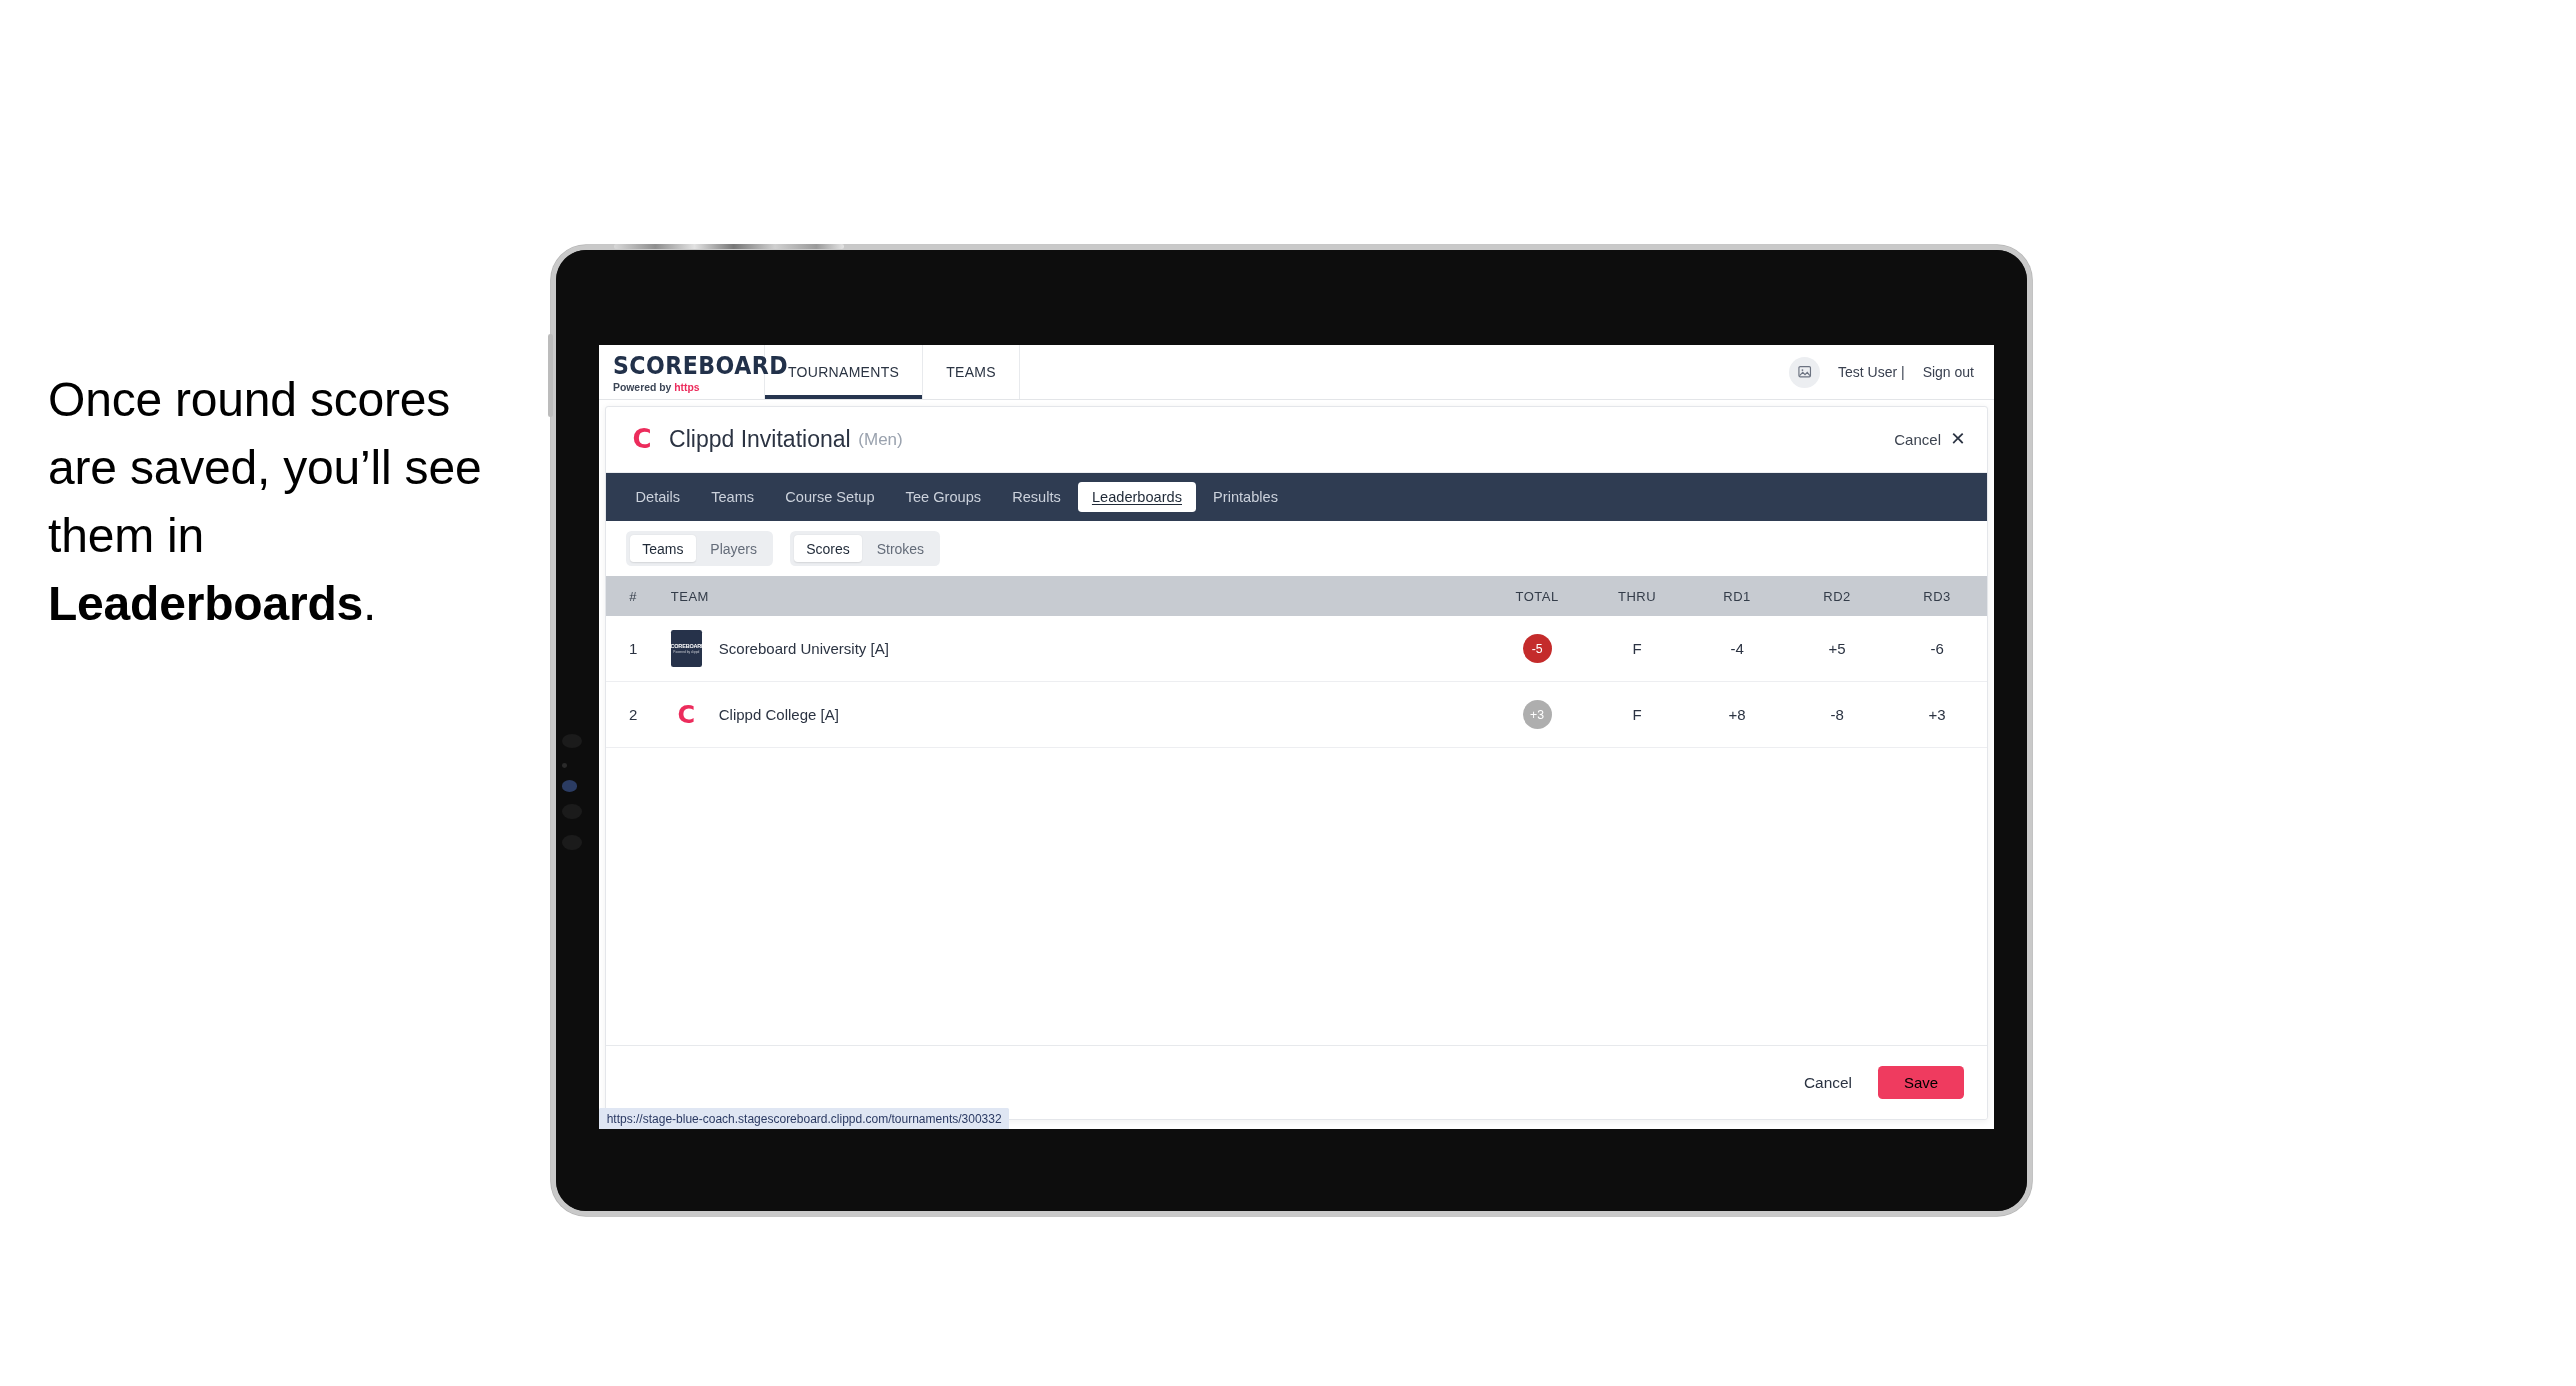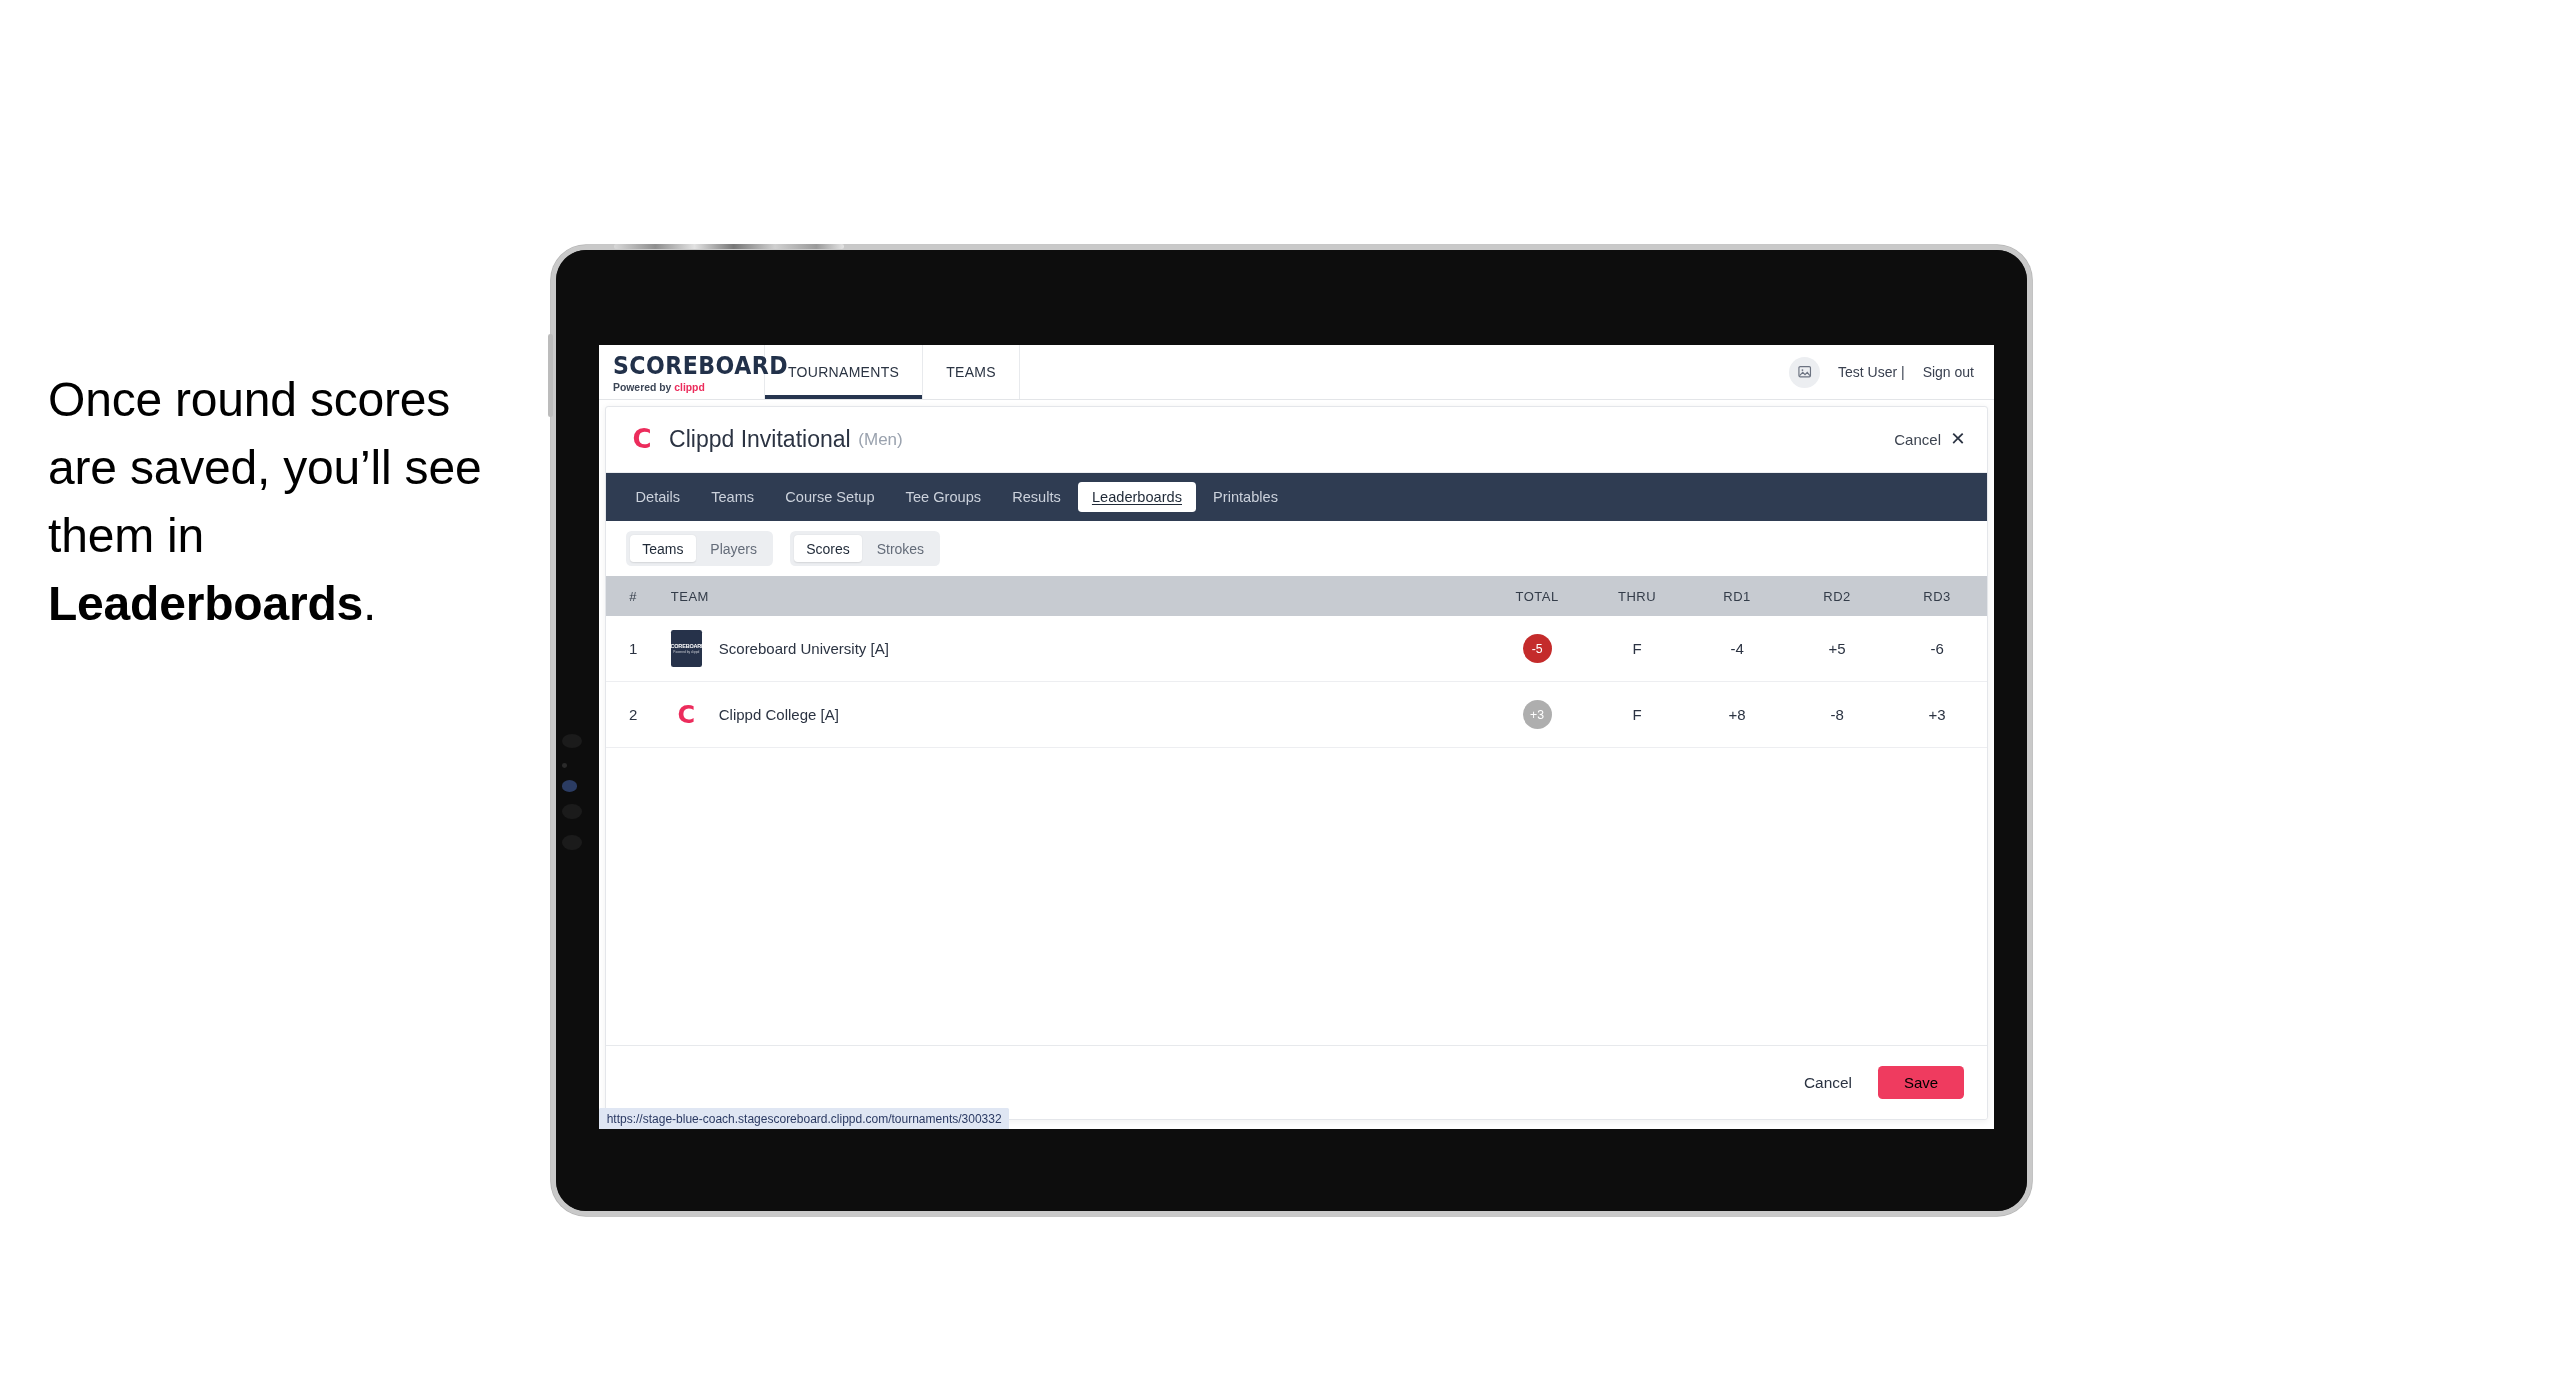--- a/index.html
+++ b/index.html
@@ -314,21 +314,21 @@
     <div class="cam-dot d2"></div>
     <div class="cam-dot d3"></div>
     <div class="cam-dot d4"></div>
     <div class="cam-dot d5"></div>
 
     <div class="screen">
 
       <div class="appbar">
         <div class="brand">
           <div class="brand-title">SCOREBOARD</div>
-          <div class="brand-sub"><span>Powered by </span><span class="pink">clippd</span></div>
+          <div class="brand-sub"><span>Powered by </span><span class="pink">https</span></div>
         </div>
         <div class="navtab active">
           <span>TOURNAMENTS</span>
         </div>
         <div class="navtab">
           <span>TEAMS</span>
         </div>
         <div class="appbar-spacer"></div>
         <div class="appbar-right">
           <div class="avatar">

